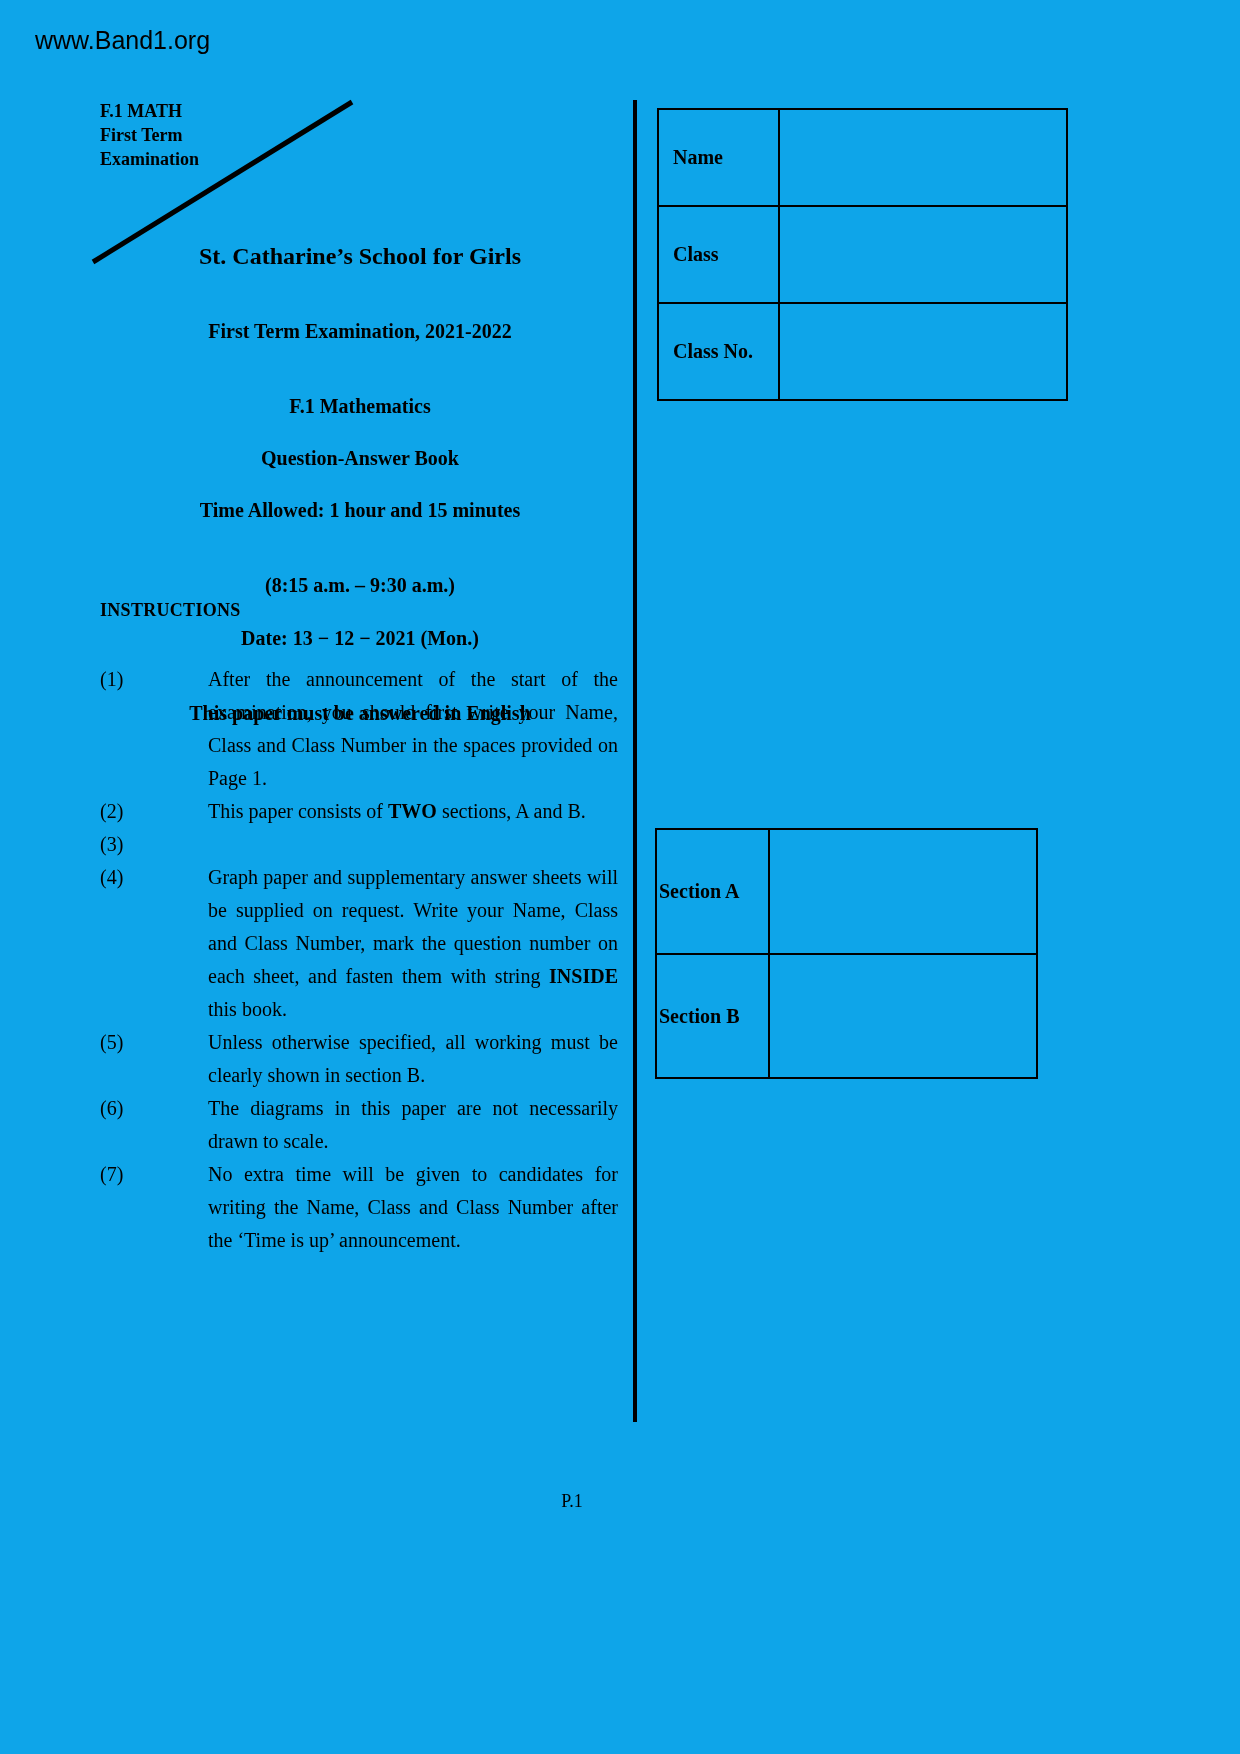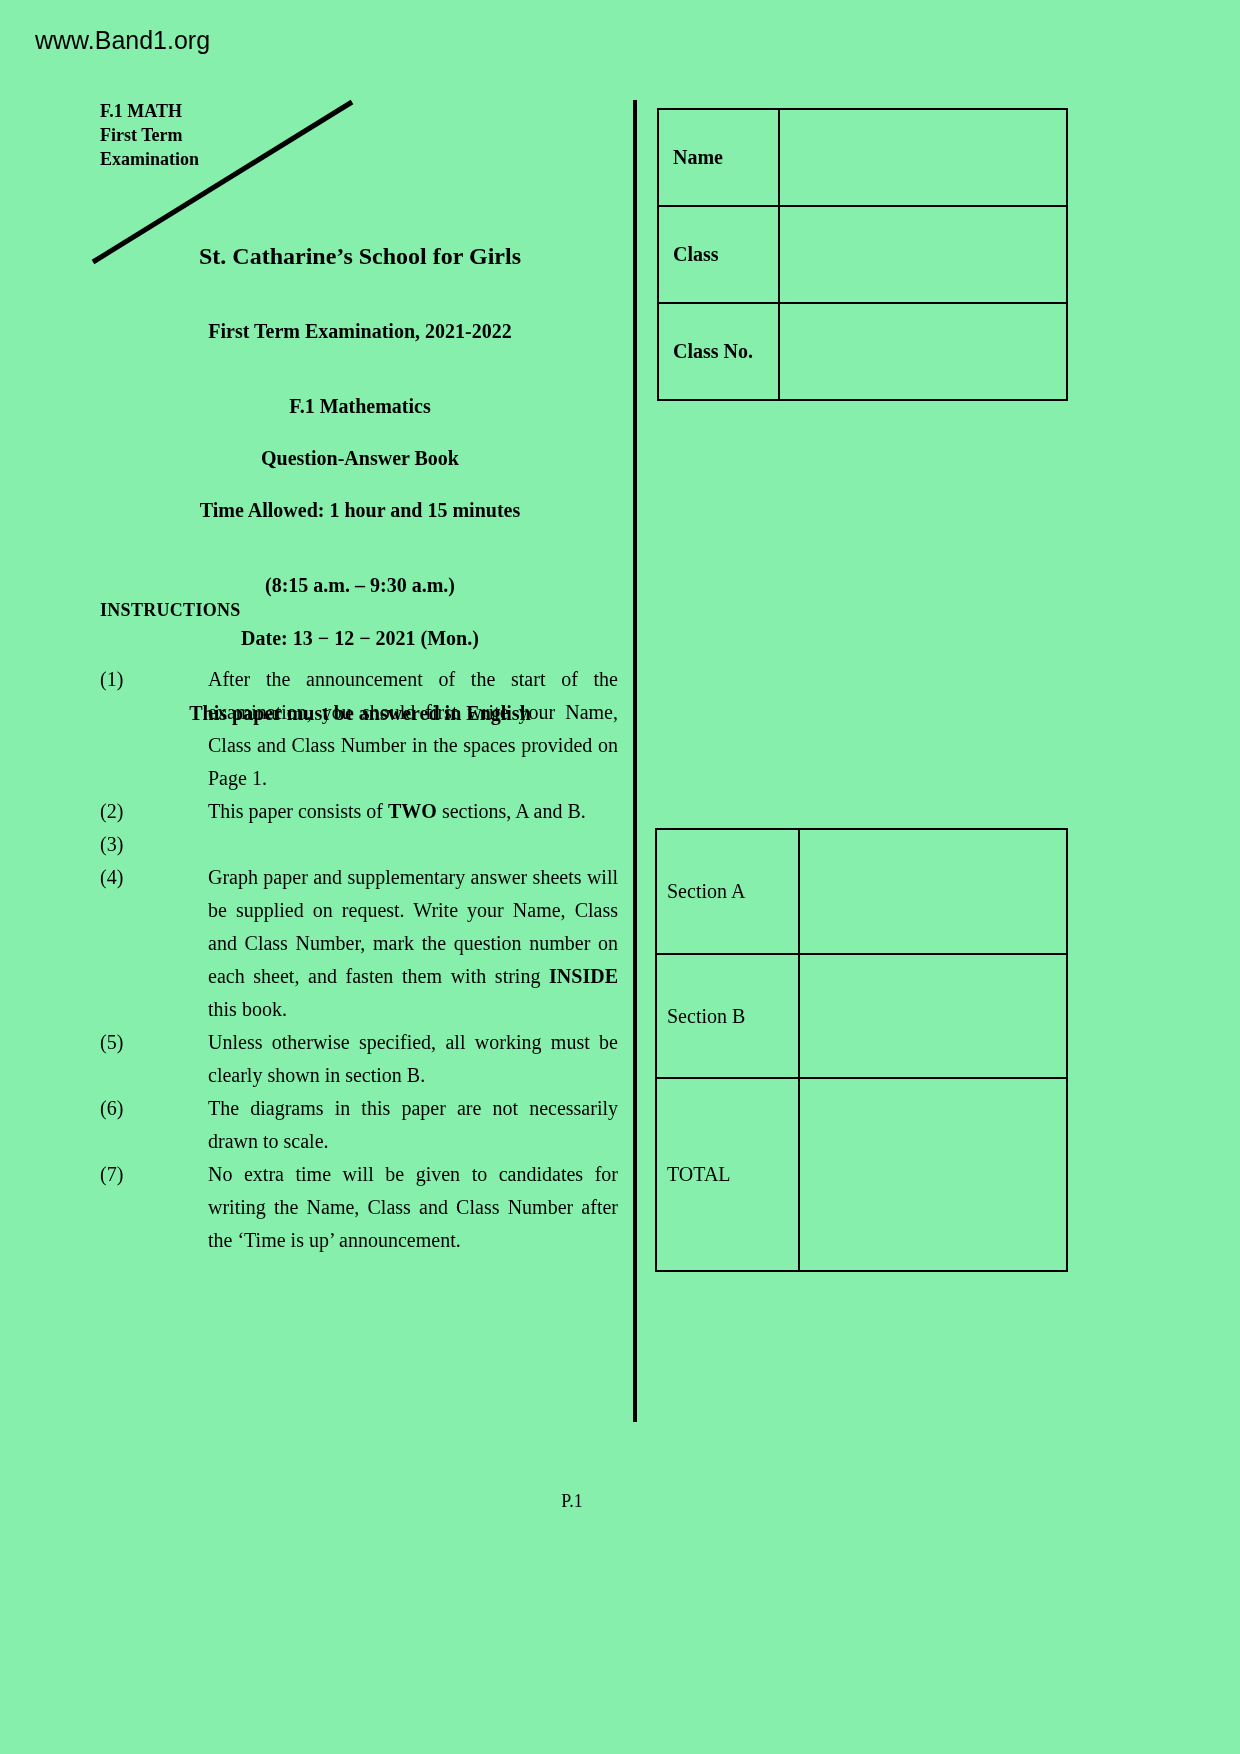--- a/index.html
+++ b/index.html
@@ -1,21 +1,21 @@
 <!DOCTYPE html>
 <html><head>
 <meta charset="utf-8">
 <style>
   * { box-sizing: border-box; }
   html, body { margin: 0; padding: 0; background: #ffffff; }
   .page {
     position: relative;
     width: 1240px;
     height: 1754px;
-    background: #86efac;
+    background: #0ea5e9;
     color: #000000;
     font-family: "Liberation Serif", serif;
     overflow: hidden;
   }
   .watermark {
     position: absolute;
     left: 35px;
     top: 26px;
     font-family: "Liberation Sans", sans-serif;
     font-size: 25px;
@@ -75,21 +75,21 @@
     height: 1322px;
     background: #000000;
   }
   table { border-collapse: collapse; position: absolute; }
   td { border: 2px solid #000000; vertical-align: middle; }
   .info-table { left: 657px; top: 108px; }
   .info-table tr { height: 97px; }
   .info-table .lbl { width: 121px; font-weight: bold; font-size: 20px; padding-left: 14px; }
   .info-table .val { width: 288px; }
   .score-table { left: 655px; top: 828px; }
-  .score-table .lbl { width: 143px; font-weight: normal; font-size: 20px; padding-left: 10px; }
+  .score-table .lbl { width: 113px; font-weight: bold; font-size: 20px; padding-left: 2px; }
   .score-table .val { width: 268px; }
   .row-a { height: 125px; }
   .row-b { height: 124px; }
   .row-total { height: 193px; }
   .pagenum {
     position: absolute;
     left: 0;
     top: 1491px;
     width: 1114px;
     text-align: center;
@@ -179,22 +179,18 @@
   <table class="score-table">
     <tbody>
         <tr class="row-a">
       <td class="lbl">Section A</td>
       <td class="val"></td>
     </tr>
     <tr class="row-b">
       <td class="lbl">Section B</td>
       <td class="val"></td>
     </tr>
-    <tr class="row-total">
-      <td class="lbl">TOTAL</td>
-      <td class="val"></td>
-    </tr>
   </tbody>
     </table>
 
   <div class="pagenum">P.1</div>
 
 </div>
 
 </body></html>

